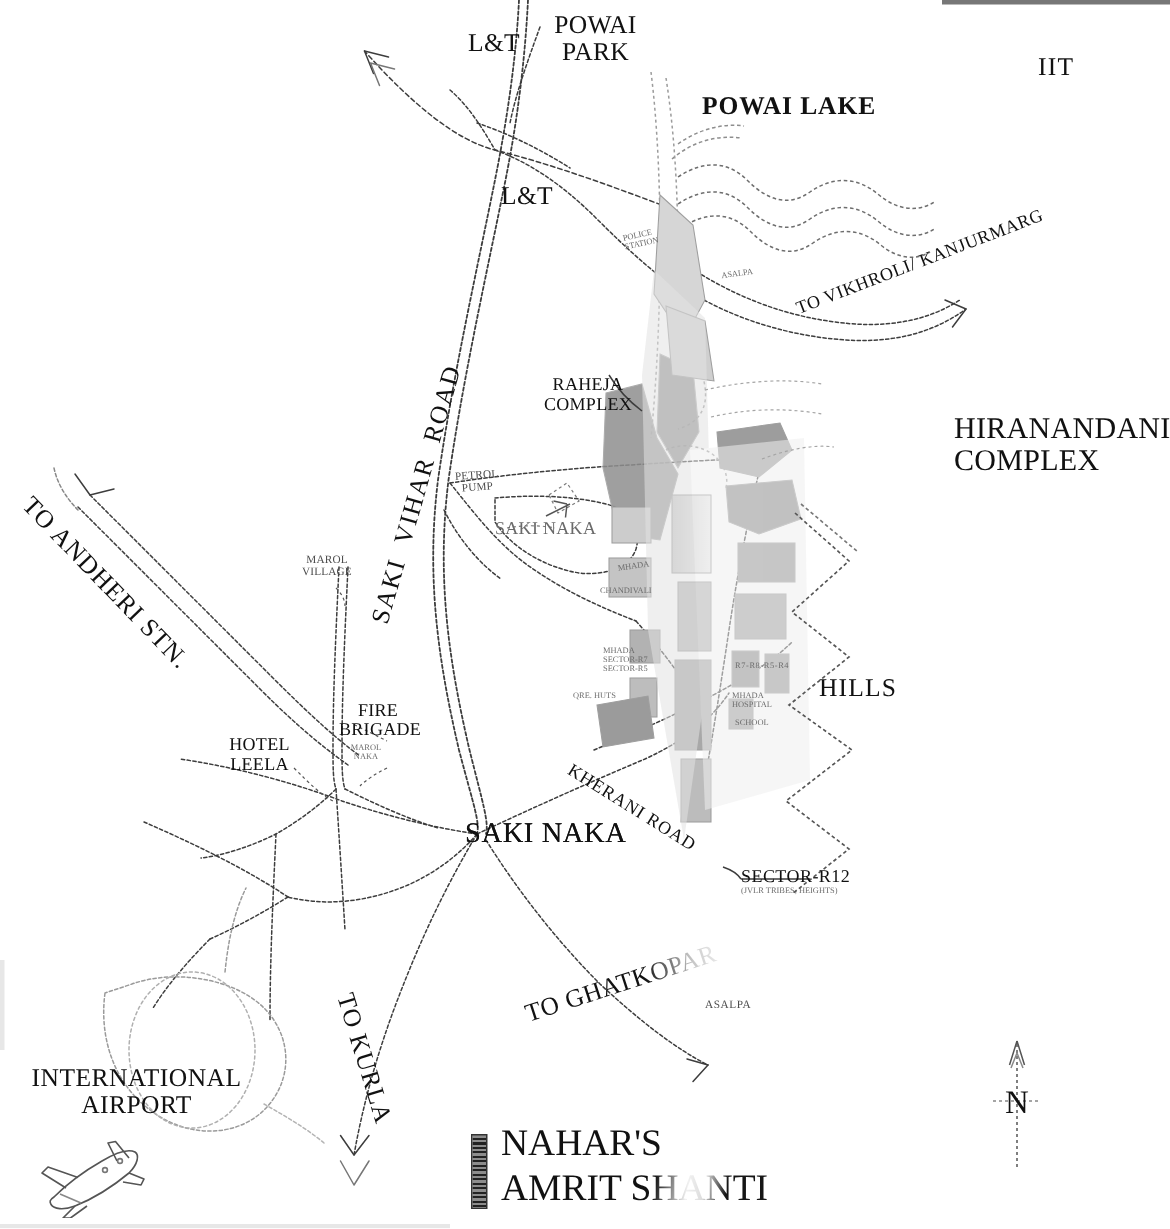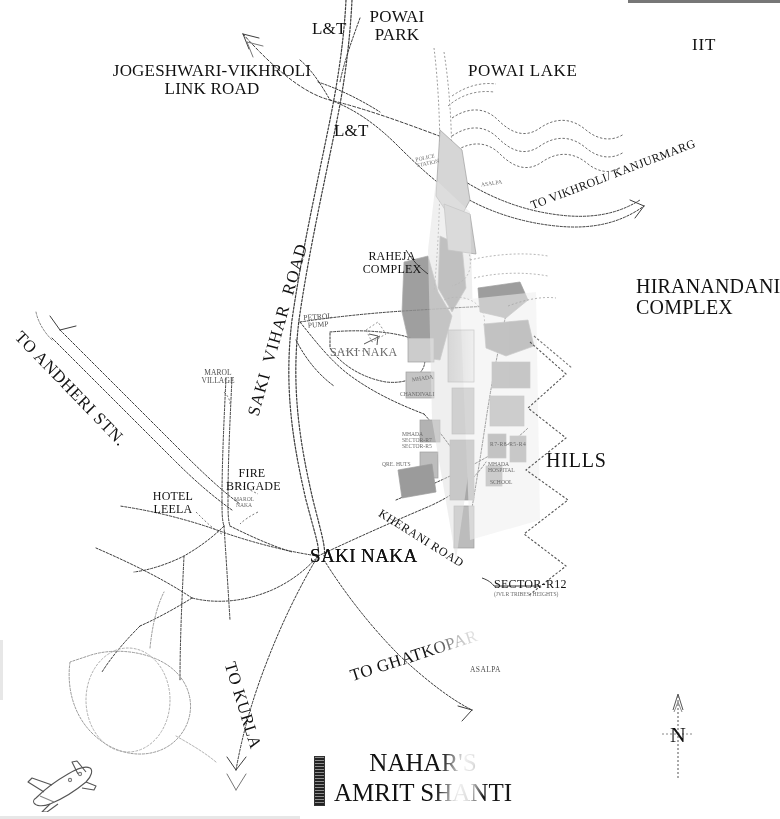--- a/index.html
+++ b/index.html
@@ -223,31 +223,29 @@
     <g fill="none" stroke="#7a7a7a" stroke-width=".8" stroke-dasharray="2 2">
       <path d="M338,352 C348,350 360,350 370,352"></path>
       <path d="M366,330 L378,322 L386,334 L372,342 Z"></path>
     </g>
 
     <g fill="none" stroke="#555" stroke-width="1">
       <path d="M364,344 L380,336 M378,336 l-9,-2 M378,336 l-1,9"></path>
     </g>
   </svg>
 
-  <div class="lbl maj ctr" style="left:112px;top:62px;width:200px;">JOGESHWARI-VIKHROLI
-LINK ROAD</div>
 
   <div class="lbl maj" style="left:312px;top:20px;">L&amp;T</div>
 
   <div class="lbl maj ctr" style="left:352px;top:8px;width:90px;">POWAI
 PARK</div>
 
   <div class="lbl maj" style="left:334px;top:122px;">L&amp;T</div>
 
-  <div class="lbl maj" style="left:468px;top:62px;letter-spacing:.6px;">POWAI LAKE</div>
+  <div class="lbl maj" style="left:468px;top:62px;letter-spacing:.6px;font-weight:bold;">POWAI LAKE</div>
 
   <div class="lbl maj" style="left:692px;top:36px;letter-spacing:.8px;">IIT</div>
 
   <div class="lbl sm" style="left:529px;top:200px;transform:rotate(-21deg);transform-origin:left top;
               letter-spacing:.4px;">TO VIKHROLI/ KANJURMARG</div>
 
   <div class="lbl mid" style="left:636px;top:276px;">HIRANANDANI
 COMPLEX</div>
 
   <div class="lbl sm ctr" style="left:352px;top:212px;width:80px;margin-top:38px;">RAHEJA
@@ -269,21 +267,21 @@
 
   <div class="lbl xtiny ctr fade-2" style="left:226px;top:497px;width:36px;">MAROL
 NAKA</div>
 
   <div class="lbl sm ctr" style="left:150px;top:490px;width:46px;">HOTEL
 LEELA</div>
 
   <div class="lbl maj" style="left:24px;top:328px;transform:rotate(46deg);transform-origin:left top;
               letter-spacing:.6px;">TO ANDHERI STN.</div>
 
-  <div class="lbl maj" style="left:546px;top:450px;font-size:20px;letter-spacing:.8px;">HILLS</div>
+  <div class="lbl maj" style="left:546px;top:450px;font-size:17px;letter-spacing:.8px;">HILLS</div>
 
   <div class="lbl xtiny ctr fade-3" style="left:400px;top:392px;width:34px;">CHANDIVALI</div>
   <div class="lbl xtiny fade-3" style="left:412px;top:376px;transform:rotate(-8deg);">MHADA</div>
   <div class="lbl xtiny fade-3" style="left:402px;top:432px;">MHADA
 SECTOR-R7
 SECTOR-R5</div>
   <div class="lbl xtiny fade-3" style="left:382px;top:462px;">QRE. HUTS</div>
   <div class="lbl xtiny fade-3" style="left:490px;top:442px;letter-spacing:.4px;">R7-R8-R5-R4</div>
   <div class="lbl xtiny fade-3" style="left:488px;top:462px;">MHADA
 HOSPITAL</div>
@@ -304,39 +302,41 @@
   <div class="lbl tiny fade-3" style="left:470px;top:666px;letter-spacing:.4px;">ASALPA</div>
 
   <div class="lbl maj" style="left:238px;top:660px;transform:rotate(73deg);transform-origin:left top;
               letter-spacing:.6px;">TO KURLA</div>
 
   <div class="lbl maj" style="left:348px;top:668px;transform:rotate(-18deg);transform-origin:left top;
               letter-spacing:.4px;
               background:linear-gradient(90deg,#111 0 62%,#c8c8c8 88%,#e8e8e8 100%);
               -webkit-background-clip:text;background-clip:text;color:transparent;">TO GHATKOPAR</div>
 
+  <div class="lbl maj ctr" style="left:16px;top:710px;width:150px;letter-spacing:.3px;">INTERNATIONAL
+AIRPORT</div>
 
   <svg id="plane" viewBox="0 0 90 60">
     <g fill="none" stroke="#555" stroke-width="1.1" stroke-linejoin="round">
       <path d="M16,46 C22,40 34,30 48,22 C58,16 66,14 70,16 C73,18 72,24 66,30
                C54,40 40,48 30,52 C22,55 16,54 14,51 C13,49 13,48 16,46 Z"></path>
       <path d="M24,40 L8,30 L12,26 L32,33"></path>
       <path d="M30,52 L22,60 L27,60 L38,52"></path>
       <path d="M58,22 L52,10 L57,9 L66,20"></path>
       <path d="M66,30 L76,34 L74,38 L62,36"></path>
       <path d="M20,44 L34,50" stroke="#888"></path>
       <circle cx="60" cy="22" r="1.6" stroke="#777"></circle>
       <circle cx="50" cy="28" r="1.6" stroke="#777"></circle>
     </g>
   </svg>
 
   <div id="brand">
     <div class="brand-bar"></div>
     <div class="brand-text" style="background:linear-gradient(100deg,#111 0 58%,#f0f0f0 70%,#dcdcdc 76%,#161616 84%);
-                -webkit-background-clip:text;background-clip:text;color:transparent;text-align:center;">NAHAR'S
+                -webkit-background-clip:text;background-clip:text;color:transparent;">NAHAR'S
 AMRIT SHANTI</div>
   </div>
 
   <svg id="compass" viewBox="0 0 60 90">
     <g stroke="#555" fill="none" stroke-width="1">
       <line x1="30" y1="88" x2="30" y2="6" stroke-dasharray="2 2"></line>
       <path d="M30,4 L25,20 M30,4 L35,20"></path>
       <path d="M30,12 L26,22 M30,12 L34,22" stroke="#888"></path>
       <line x1="14" y1="44" x2="46" y2="44" stroke-dasharray="2 2" stroke="#888"></line>
     </g>

